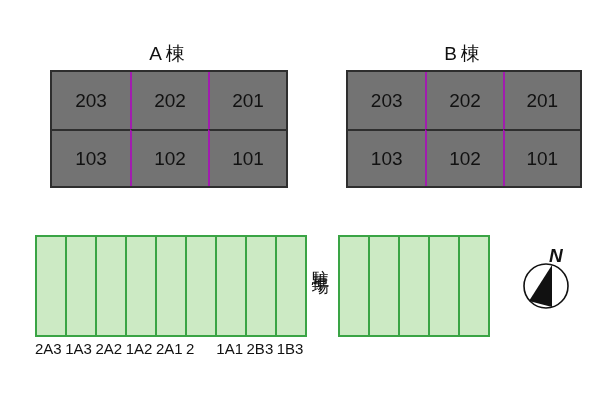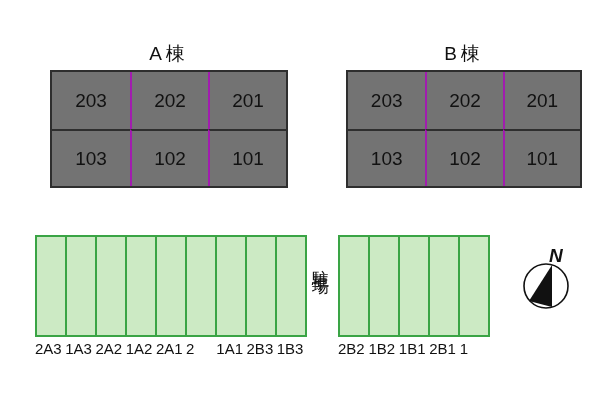--- a/index.html
+++ b/index.html
@@ -153,27 +153,20 @@
     <span class="plabel">1A3</span>
     <span class="plabel">2A2</span>
     <span class="plabel">1A2</span>
     <span class="plabel">2A1</span>
     <span class="plabel">2</span>
     <span class="plabel">1A1</span>
     <span class="plabel">2B3</span>
     <span class="plabel">1B3</span>
   </div>
 
-  <div class="plabels plabels-right">
-    <span class="plabel">2B2</span>
-    <span class="plabel">1B2</span>
-    <span class="plabel">1B1</span>
-    <span class="plabel">2B1</span>
-    <span class="plabel">1</span>
-  </div>
 
   <div class="parking-area-label">駐車場</div>
 
   <svg class="compass" width="60" height="75" viewBox="0 0 60 75">
     <text x="33" y="21">N</text>
     <circle cx="30" cy="45" r="22" fill="none" stroke="#111111" stroke-width="1.6"></circle>
     <polygon points="36,24 36,66 13,60" fill="#111111"></polygon>
   </svg>
 
 </div>

